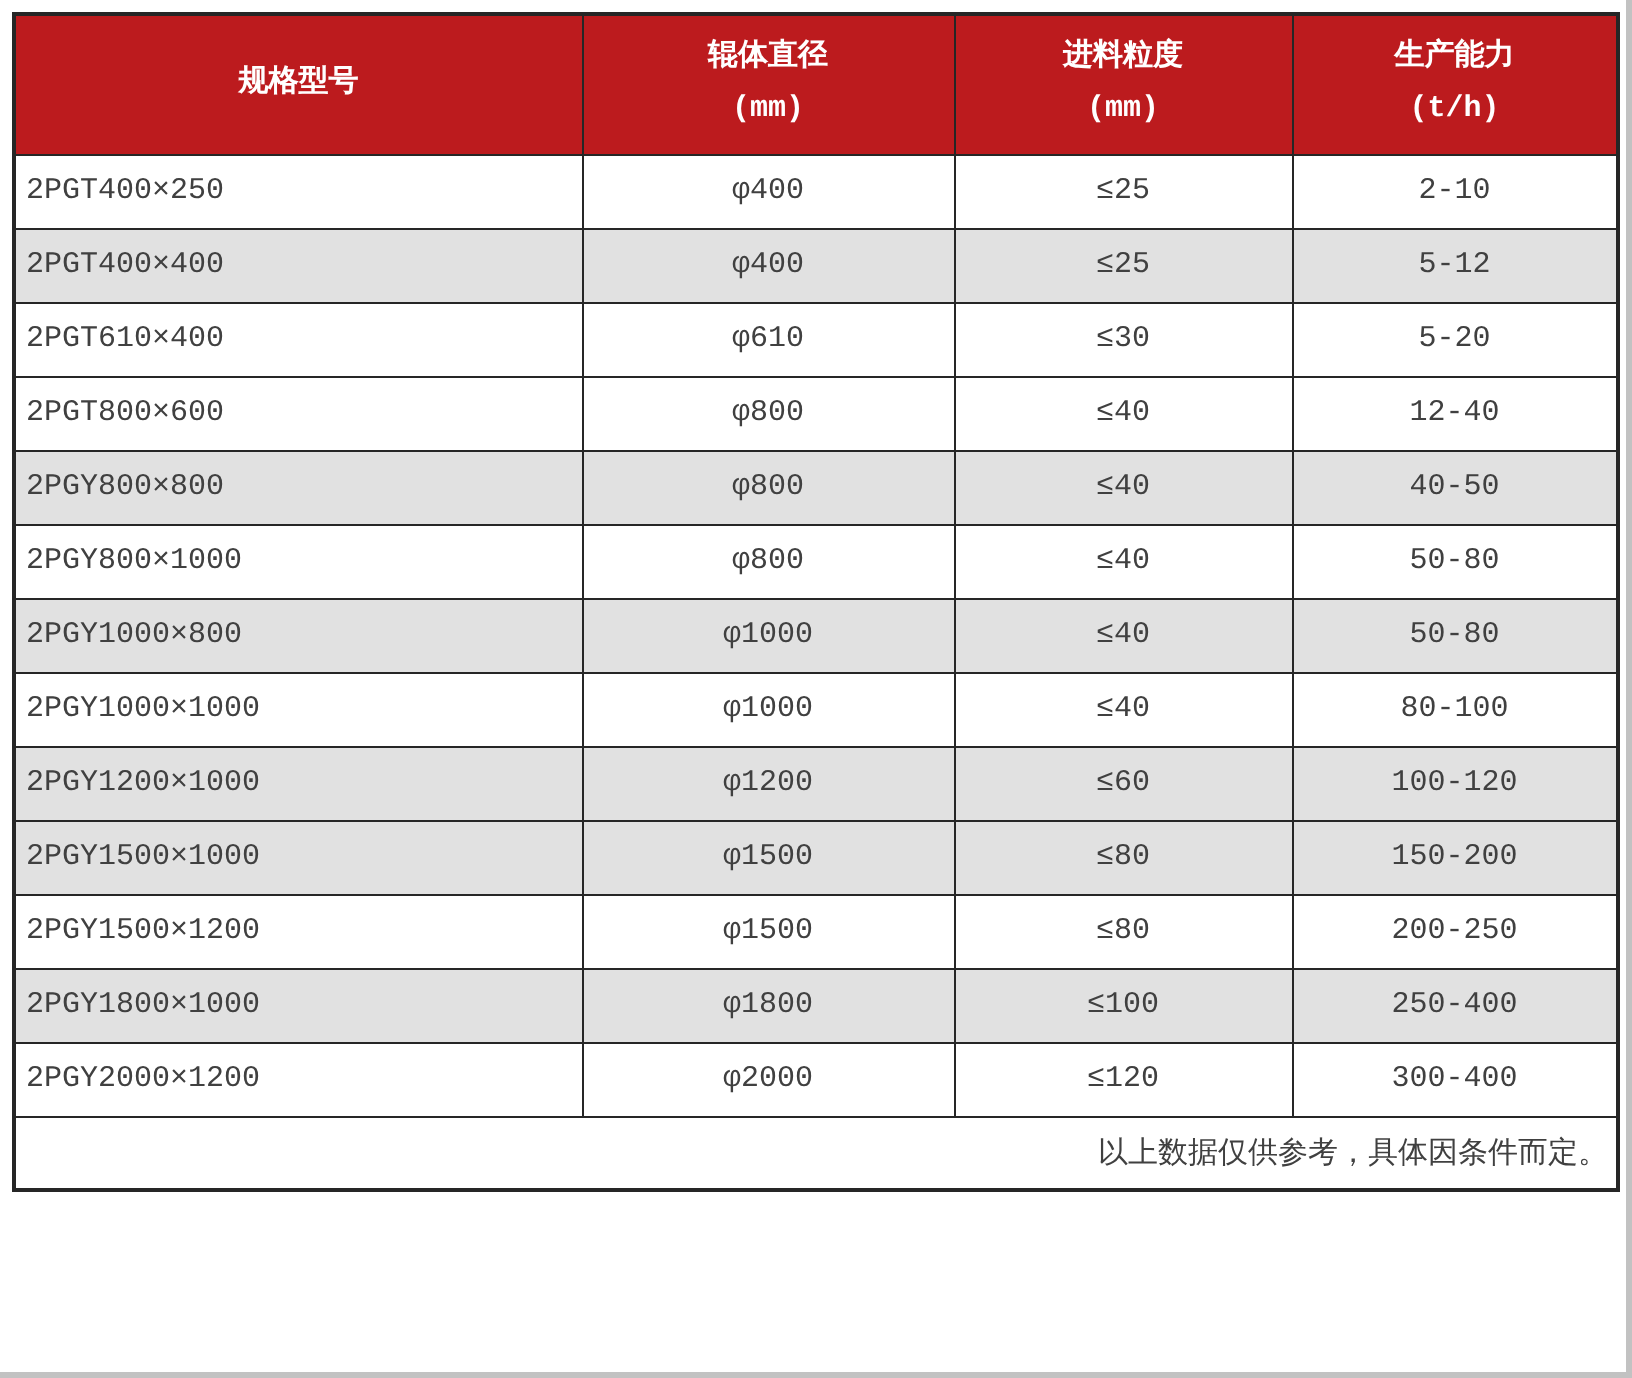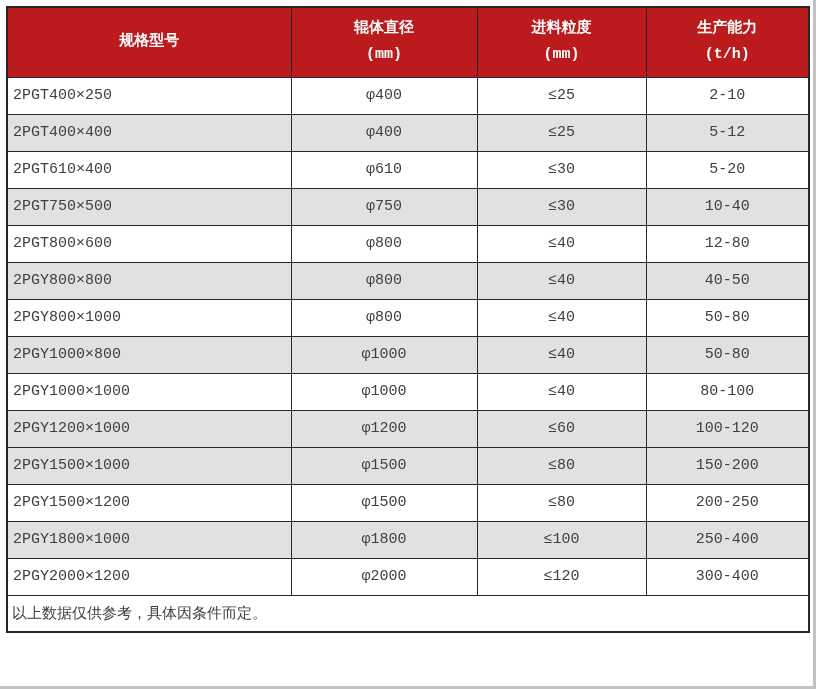--- a/index.html
+++ b/index.html
@@ -55,21 +55,21 @@
   tbody td { height: 37px; background: #ffffff; }
   tbody tr.alt td { background: var(--row-alt-bg); }
   tbody td.model-col {
     text-align: left;
     padding-left: 5px;
     margin-top: 28px;
   }
   tfoot td {
     height: 37px;
     background: #ffffff;
-    text-align: left;
+    text-align: right;
     font-size: 15px;
   }
 </style>
 </head>
 <body>
 
 <div class="page">
   <table class="spec-table">
     <colgroup>
       <col class="c-model">
@@ -109,31 +109,25 @@
           <td>φ400</td>
           <td>≤25</td>
           <td>5-12</td>
         </tr>
         <tr>
           <td class="model-col">2PGT610×400</td>
           <td>φ610</td>
           <td>≤30</td>
           <td>5-20</td>
         </tr>
-        <tr class="alt">
-          <td class="model-col">2PGT750×500</td>
-          <td>φ750</td>
-          <td>≤30</td>
-          <td>10-40</td>
-        </tr>
         <tr>
           <td class="model-col">2PGT800×600</td>
           <td>φ800</td>
           <td>≤40</td>
-          <td>12-80</td>
+          <td>12-40</td>
         </tr>
         <tr class="alt">
           <td class="model-col">2PGY800×800</td>
           <td>φ800</td>
           <td>≤40</td>
           <td>40-50</td>
         </tr>
         <tr>
           <td class="model-col">2PGY800×1000</td>
           <td>φ800</td>

